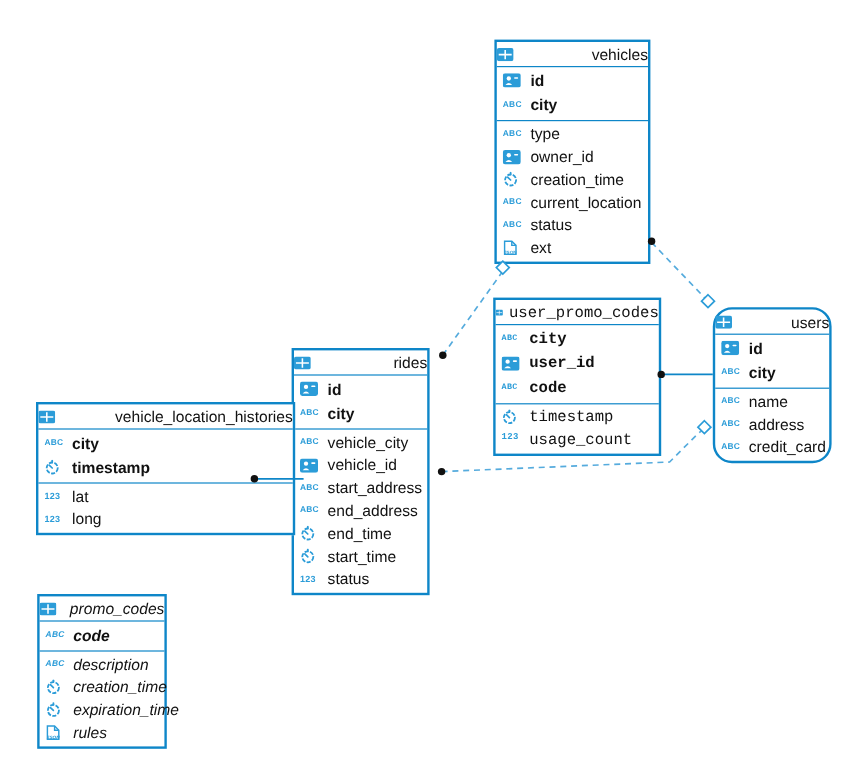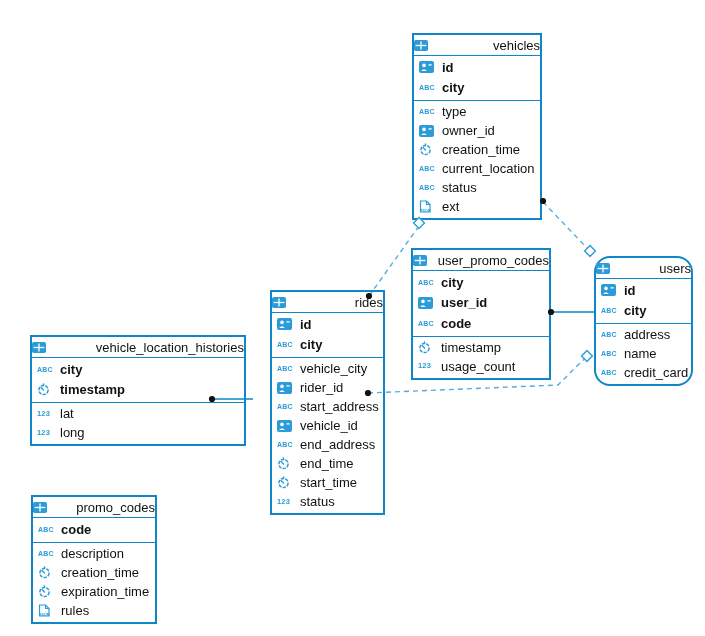--- a/index.html
+++ b/index.html
@@ -169,21 +169,21 @@
             <svg width="12" height="13" viewBox="0 0 12 13">
               <path d="M1.5 1 h6 l3.5 3.5 v7.5 h-9.5 z" fill="#fff" stroke="#2b9cd8" stroke-width="1.2"></path>
               <path d="M7.5 1 v3.5 h3.5" fill="none" stroke="#2b9cd8" stroke-width="1.2"></path>
               <text x="1" y="11.6" font-size="3.9" font-weight="bold" fill="#2b9cd8" font-family="Liberation Sans, sans-serif">JSON</text>
             </svg>
           </span>
           <span class="lbl">ext</span>
         </div>
       </div>
     </div>
-    <div class="tbl" style="left: 411px; top: 248px; width: 140px;">
+    <div class="tbl" style="left: 411px; top: 248px; width: 140px; font-family: Liberation Mono, monospace;">
       <div class="thead">
         <svg width="14" height="11" viewBox="0 0 14 11">
           <rect width="14" height="11" rx="1.8" fill="#2b9cd8"></rect>
           <line x1="1.6" y1="5.5" x2="12.4" y2="5.5" stroke="#fff" stroke-width="1.3"></line>
           <line x1="7" y1="1.6" x2="7" y2="9.4" stroke="#fff" stroke-width="1.3"></line>
         </svg>
         <span class="tname">user_promo_codes</span>
       </div>
       <div class="sec pk">
         <div class="row pk">
@@ -255,37 +255,37 @@
             <span class="txt-icon">ABC</span>
           </span>
           <span class="lbl">city</span>
         </div>
       </div>
       <div class="sec">
         <div class="row">
           <span class="ic">
             <span class="txt-icon">ABC</span>
           </span>
+          <span class="lbl">name</span>
+        </div>
+        <div class="row">
+          <span class="ic">
+            <span class="txt-icon">ABC</span>
+          </span>
           <span class="lbl">address</span>
         </div>
         <div class="row">
           <span class="ic">
             <span class="txt-icon">ABC</span>
           </span>
-          <span class="lbl">name</span>
-        </div>
-        <div class="row">
-          <span class="ic">
-            <span class="txt-icon">ABC</span>
-          </span>
           <span class="lbl">credit_card</span>
         </div>
       </div>
     </div>
-    <div class="tbl" style="left: 270px; top: 290px; width: 115px;">
+    <div class="tbl" style="left: 243px; top: 290px; width: 115px;">
       <div class="thead">
         <svg width="14" height="11" viewBox="0 0 14 11">
           <rect width="14" height="11" rx="1.8" fill="#2b9cd8"></rect>
           <line x1="1.6" y1="5.5" x2="12.4" y2="5.5" stroke="#fff" stroke-width="1.3"></line>
           <line x1="7" y1="1.6" x2="7" y2="9.4" stroke="#fff" stroke-width="1.3"></line>
         </svg>
         <span class="tname">rides</span>
       </div>
       <div class="sec pk">
         <div class="row pk">
@@ -315,41 +315,30 @@
         </div>
         <div class="row">
           <span class="ic">
             <svg width="15" height="12" viewBox="0 0 15 12">
               <rect width="15" height="12" rx="2" fill="#2b9cd8"></rect>
               <circle cx="5" cy="4.4" r="1.8" fill="#fff"></circle>
               <path d="M2.2 9.9 Q5 6.6 7.8 9.9 Z" fill="#fff"></path>
               <rect x="9.4" y="3.3" width="3.4" height="1.3" rx="0.6" fill="#fff"></rect>
             </svg>
           </span>
-          <span class="lbl">rider_id</span>
+          <span class="lbl">vehicle_id</span>
         </div>
         <div class="row">
           <span class="ic">
             <span class="txt-icon">ABC</span>
           </span>
           <span class="lbl">start_address</span>
         </div>
         <div class="row">
           <span class="ic">
-            <svg width="15" height="12" viewBox="0 0 15 12">
-              <rect width="15" height="12" rx="2" fill="#2b9cd8"></rect>
-              <circle cx="5" cy="4.4" r="1.8" fill="#fff"></circle>
-              <path d="M2.2 9.9 Q5 6.6 7.8 9.9 Z" fill="#fff"></path>
-              <rect x="9.4" y="3.3" width="3.4" height="1.3" rx="0.6" fill="#fff"></rect>
-            </svg>
-          </span>
-          <span class="lbl">vehicle_id</span>
-        </div>
-        <div class="row">
-          <span class="ic">
             <span class="txt-icon">ABC</span>
           </span>
           <span class="lbl">end_address</span>
         </div>
         <div class="row">
           <span class="ic">
             <svg width="13" height="13" viewBox="0 0 13 13">
               <circle cx="6.5" cy="7" r="4.6" fill="#fff" stroke="#2b9cd8" stroke-width="1.5" stroke-dasharray="3.4 1.2"></circle>
               <line x1="6.5" y1="7" x2="4" y2="4.6" stroke="#2b9cd8" stroke-width="1.4" stroke-linecap="round"></line>
               <line x1="6.5" y1="0.9" x2="6.5" y2="2.2" stroke="#2b9cd8" stroke-width="1.5" stroke-linecap="round"></line>
@@ -410,21 +399,21 @@
           <span class="lbl">lat</span>
         </div>
         <div class="row">
           <span class="ic">
             <span class="txt-icon num">123</span>
           </span>
           <span class="lbl">long</span>
         </div>
       </div>
     </div>
-    <div class="tbl" style="left: 31px; top: 495px; width: 126px;">
+    <div class="tbl" style="left: 31px; top: 495px; width: 108px; font-style: italic;">
       <div class="thead">
         <svg width="14" height="11" viewBox="0 0 14 11">
           <rect width="14" height="11" rx="1.8" fill="#2b9cd8"></rect>
           <line x1="1.6" y1="5.5" x2="12.4" y2="5.5" stroke="#fff" stroke-width="1.3"></line>
           <line x1="7" y1="1.6" x2="7" y2="9.4" stroke="#fff" stroke-width="1.3"></line>
         </svg>
         <span class="tname">promo_codes</span>
       </div>
       <div class="sec pk">
         <div class="row pk">

